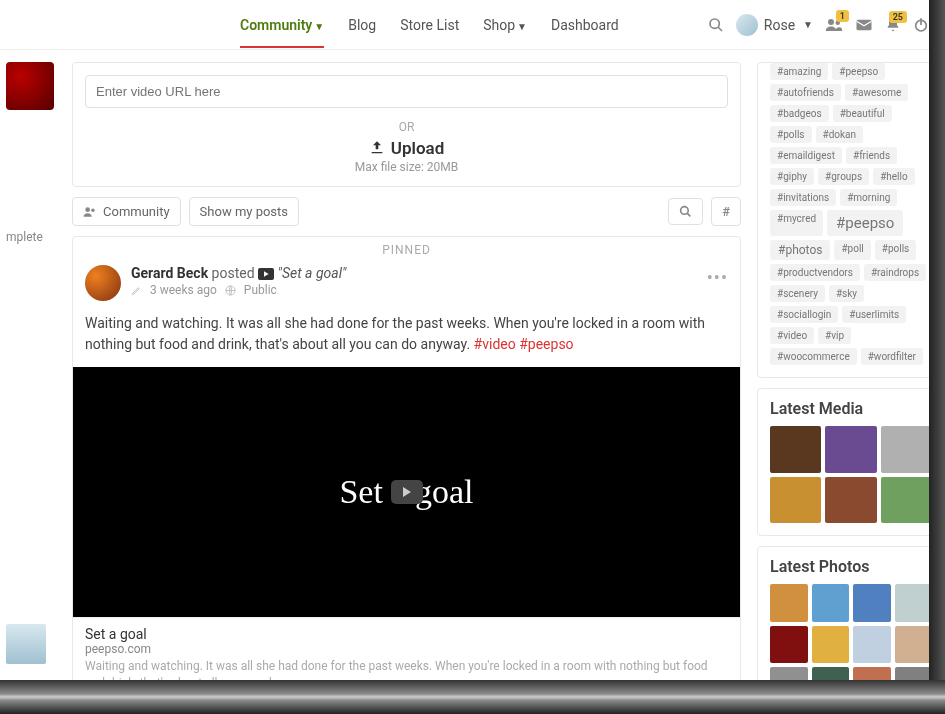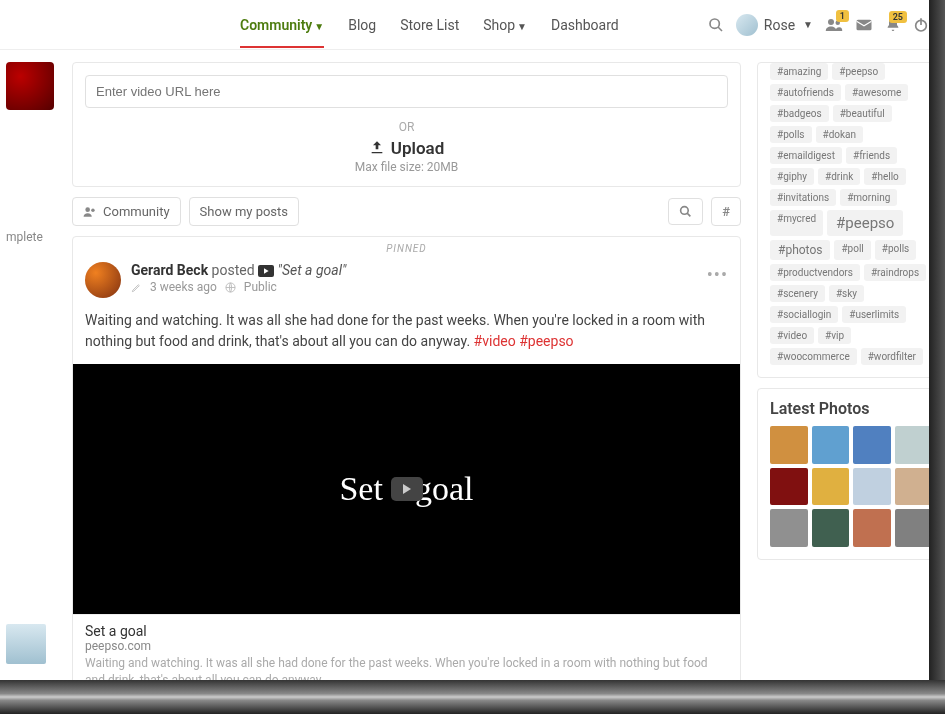--- a/index.html
+++ b/index.html
@@ -25,21 +25,21 @@
 .card { background: #fff; border: 1px solid #e8e8e8; border-radius: 4px; margin-bottom: 10px; }
 .video-url-card { padding: 12px; text-align: center; }
 .url-input { width: 100%; border: 1px solid #e0e0e0; border-radius: 4px; padding: 8px 10px; font-size: 13px; color: #999; margin-bottom: 8px; text-align: left; }
 .or-text { color: #aaa; font-size: 12px; margin: 4px 0; }
 .upload-btn { font-size: 17px; font-weight: 600; display: flex; align-items: center; justify-content: center; gap: 6px; margin: 2px 0; }
 .max-size { color: #999; font-size: 12px; margin-top: 2px; }
 .filter-row { display: flex; align-items: center; gap: 8px; margin-bottom: 10px; }
 .filter-btn { background: #fff; border: 1px solid #e0e0e0; border-radius: 4px; padding: 6px 10px; font-size: 13px; color: #666; cursor: pointer; display: flex; align-items: center; gap: 6px; }
 .filter-spacer { flex: 1; }
 .post-card { padding: 0; position: relative; }
-.pinned { text-align: center; font-size: 10px; color: #aaa; letter-spacing: 1px; padding: 6px 0 0; font-style: italic; }
+.pinned { text-align: center; font-size: 12px; color: #aaa; letter-spacing: 1px; padding: 6px 0 0; }
 .post-head { display: flex; padding: 8px 12px; gap: 10px; position: relative; }
 .post-avatar { width: 36px; height: 36px; border-radius: 50%; background: radial-gradient(circle at 30% 30%, #f08020, #803010); flex-shrink: 0; }
 .post-title-line { font-size: 14px; }
 .post-author { font-weight: 700; }
 .post-verb { color: #666; }
 .post-vtitle { font-style: italic; color: #555; }
 .post-meta { font-size: 12px; color: #999; display: flex; align-items: center; gap: 8px; margin-top: 2px; }
 .post-dots { position: absolute; top: 10px; right: 12px; color: #aaa; cursor: pointer; font-size: 18px; letter-spacing: 1px; }
 .post-body { padding: 4px 12px 8px; font-size: 14px; line-height: 1.5; color: #444; }
 .hashtag { color: #d33; }
@@ -243,21 +243,21 @@
             <span class="tag">#peepso</span>
             <span class="tag">#autofriends</span>
             <span class="tag">#awesome</span>
             <span class="tag">#badgeos</span>
             <span class="tag">#beautiful</span>
             <span class="tag">#polls</span>
             <span class="tag">#dokan</span>
             <span class="tag">#emaildigest</span>
             <span class="tag">#friends</span>
             <span class="tag">#giphy</span>
-            <span class="tag">#drink</span>
+            <span class="tag">#groups</span>
             <span class="tag">#hello</span>
             <span class="tag">#invitations</span>
             <span class="tag">#morning</span>
             <span class="tag">#mycred</span>
             <span class="tag big">#peepso</span>
             <span class="tag med">#photos</span>
             <span class="tag">#poll</span>
             <span class="tag">#polls</span>
             <span class="tag">#productvendors</span>
             <span class="tag">#raindrops</span>
@@ -265,20 +265,31 @@
             <span class="tag">#sky</span>
             <span class="tag">#sociallogin</span>
             <span class="tag">#userlimits</span>
             <span class="tag">#video</span>
             <span class="tag">#vip</span>
             <span class="tag">#woocommerce</span>
             <span class="tag">#wordfilter</span>
           </div>
       </div>
       <div class="card">
+        <div class="widget-title">Latest Media</div>
+        <div class="media-grid" id="media-grid">
+            <div class="media-thumb" style="background: rgb(90, 56, 32);"></div>
+            <div class="media-thumb" style="background: rgb(106, 74, 144);"></div>
+            <div class="media-thumb" style="background: rgb(176, 176, 176);"></div>
+            <div class="media-thumb" style="background: rgb(200, 144, 48);"></div>
+            <div class="media-thumb" style="background: rgb(138, 74, 48);"></div>
+            <div class="media-thumb" style="background: rgb(112, 160, 96);"></div>
+          </div>
+      </div>
+      <div class="card">
         <div class="widget-title">Latest Photos</div>
         <div class="photo-grid" id="photo-grid">
             <div class="photo-thumb" style="background: rgb(208, 144, 64);"></div>
             <div class="photo-thumb" style="background: rgb(96, 160, 208);"></div>
             <div class="photo-thumb" style="background: rgb(80, 128, 192);"></div>
             <div class="photo-thumb" style="background: rgb(192, 208, 208);"></div>
             <div class="photo-thumb" style="background: rgb(128, 16, 16);"></div>
             <div class="photo-thumb" style="background: rgb(224, 176, 64);"></div>
             <div class="photo-thumb" style="background: rgb(192, 208, 224);"></div>
             <div class="photo-thumb" style="background: rgb(208, 176, 144);"></div>

